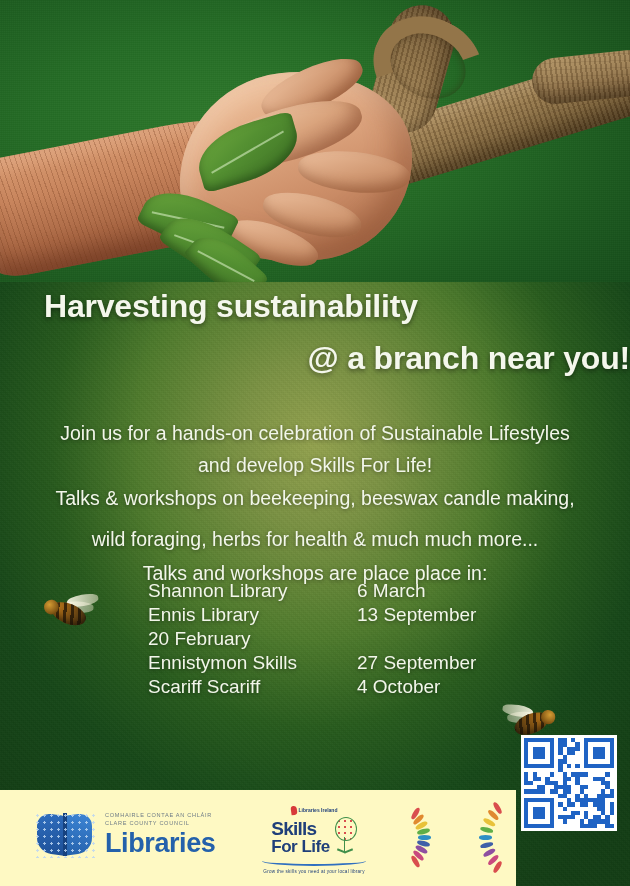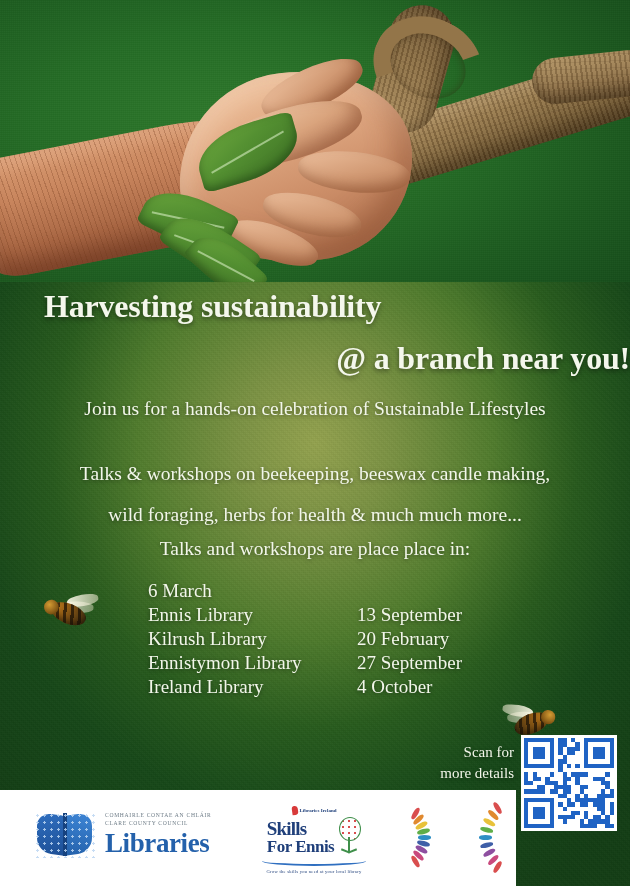--- a/index.html
+++ b/index.html
@@ -1,21 +1,21 @@
 <!DOCTYPE html>
 <html><head>
 <meta charset="utf-8">
 <style>
   html,body{margin:0;padding:0;}
   body{
     width:630px;height:886px;overflow:hidden;
     font-family:"Liberation Sans",sans-serif;
     background:#16521c;
   }
-  .poster{position:relative;width:630px;height:886px;overflow:hidden;background:#16521c;font-family:Liberation Serif, serif;}
+  .poster{position:relative;width:630px;height:886px;overflow:hidden;background:#16521c;}
 
   
   .bg{position:absolute;inset:0;
       background:
         radial-gradient(ellipse 55% 42% at 50% 50%, #93a24e 0%, #7b9243 22%, #4f7b2c 52%, #2b631f 76%, #1b561d 100%);
   }
   .bg-noise{position:absolute;inset:0;opacity:.30;
       background-image:
         repeating-linear-gradient(0deg, rgba(255,255,255,.045) 0 1px, rgba(0,0,0,.05) 1px 2px),
         repeating-linear-gradient(90deg, rgba(255,255,255,.035) 0 1px, rgba(0,0,0,.045) 1px 2px),
@@ -86,21 +86,21 @@
   .l3{left:162px;top:226px;width:96px;height:44px;transform:rotate(34deg);}
   .l4{left:186px;top:246px;width:80px;height:40px;transform:rotate(42deg);}
 
   
   .headline{position:absolute;left:0;width:630px;color:#f4f7ec;font-weight:bold;
     font-size:32px;letter-spacing:-.2px;text-shadow:0 2px 5px rgba(0,0,0,.45);}
   .hl1{top:288px;padding-left:44px;}
   .hl2{top:340px;text-align:right;padding-right:42px;}
 
   .body-line{position:absolute;left:0;width:630px;text-align:center;color:#f2f6ea;
-    font-size:19.5px;text-shadow:0 1px 4px rgba(0,0,0,.42);}
+    font-size:19.5px;text-shadow:0 1px 4px rgba(0,0,0,.42);margin-top:24px;}
   .b1{top:398px;} .b2{top:430px;} .b3{top:463px;} .b4{top:504px;} .b5{top:538px;}
 
   .sched{position:absolute;left:148px;top:580px;width:360px;}
   .sched-row{display:flex;height:24px;align-items:flex-start;}
   .sched-lib{width:209px;color:#f2f6ea;font-size:19px;text-shadow:0 1px 4px rgba(0,0,0,.42);}
   .sched-date{color:#f2f6ea;font-size:19px;text-shadow:0 1px 4px rgba(0,0,0,.42);}
 
   .scan{position:absolute;left:404px;top:742px;width:110px;text-align:right;
     color:#f2f6ea;font-size:15px;line-height:21px;text-shadow:0 1px 4px rgba(0,0,0,.4);}
 
@@ -120,21 +120,21 @@
   .bee1{left:44px;top:592px;width:50px;height:36px;transform:rotate(6deg) scale(1.05);}
   .bee2{left:506px;top:702px;width:50px;height:36px;transform:rotate(-6deg) scaleX(-1) scale(1.02);}
 
   
   .qr{position:absolute;left:521px;top:735px;width:96px;height:96px;background:#ffffff;padding:3px;box-sizing:border-box;}
   .qr-grid{width:100%;height:100%;display:grid;grid-template-columns:repeat(21,1fr);grid-template-rows:repeat(21,1fr);}
   .qr-grid i{background:transparent;}
   .qr-grid i.on{background:#1f63c4;}
 
   
-  .footer{position:absolute;left:0;top:790px;width:516px;height:96px;background:#ffffff;}
+  .footer{position:absolute;left:0;top:790px;width:516px;height:96px;background:#fef9c3;}
 
   .logo-lib{position:absolute;left:34px;top:18px;display:flex;align-items:center;gap:9px;}
   .book-ico{position:relative;width:62px;height:52px;}
   .book-ico .pg{position:absolute;top:6px;width:27px;height:40px;background:linear-gradient(160deg,#2f6fc0,#1d4f96);}
   .book-ico .pgl{left:3px;border-radius:14px 2px 2px 14px;transform:skewY(8deg);}
   .book-ico .pgr{left:31px;border-radius:2px 14px 14px 2px;transform:skewY(-8deg);background:linear-gradient(200deg,#3e86d6,#2461ab);}
   .book-ico .sp{position:absolute;left:29px;top:5px;width:4px;height:43px;background:#16427f;}
   .book-ico .dots{position:absolute;left:0;top:4px;width:62px;height:46px;
     background-image:radial-gradient(circle,#bcd6f2 1px,transparent 1.4px);background-size:7px 7px;opacity:.85;}
   .lib-txt{display:flex;flex-direction:column;}
@@ -206,63 +206,60 @@
     <div class="leaf l1"></div>
     <div class="leaf l2"></div>
     <div class="leaf l3"></div>
     <div class="leaf l4"></div>
   </div>
 
   <div class="headline hl1">Harvesting sustainability</div>
   <div class="headline hl2">@ a branch near you!</div>
 
   <div class="body-line b1">Join us for a hands-on celebration of Sustainable Lifestyles</div>
+  <div class="body-line b2">and develop Skills For Life!</div>
   <div class="body-line b4">wild foraging, herbs for health &amp; much much more...</div>
   <div class="body-line b3">Talks &amp; workshops on beekeeping, beeswax candle making,</div>
   <div class="body-line b5">Talks and workshops are place place in:</div>
 
   <div class="sched">
     <div class="sched-row">
+      <div class="sched-lib">Shannon Library</div>
       <div class="sched-date">6 March</div>
     </div>
     <div class="sched-row">
       <div class="sched-lib">Ennis Library</div>
       <div class="sched-date">13 September</div>
     </div>
     <div class="sched-row">
-      <div class="sched-lib">Kilrush Library</div>
       <div class="sched-date">20 February</div>
     </div>
     <div class="sched-row">
-      <div class="sched-lib">Ennistymon Library</div>
+      <div class="sched-lib">Ennistymon Skills</div>
       <div class="sched-date">27 September</div>
     </div>
     <div class="sched-row">
-      <div class="sched-lib">Ireland Library</div>
+      <div class="sched-lib">Scariff Scariff</div>
       <div class="sched-date">4 October</div>
     </div>
   </div>
 
   <div class="bee bee1">
     <div class="bee-wing bee-w1"></div>
       <div class="bee-wing bee-w2"></div>
     <div class="bee-body"></div>
       <div class="bee-head"></div>
   </div>
   <div class="bee bee2">
     <div class="bee-wing bee-w1"></div>
       <div class="bee-wing bee-w2"></div>
     <div class="bee-body"></div>
       <div class="bee-head"></div>
   </div>
 
-  <div class="scan">
-    <div>Scan for</div>
-    <div>more details</div>
-  </div>
 
   <div class="qr">
     <div class="qr-grid" id="qrGrid">
         <i class="on"></i>
         <i class="on"></i>
         <i class="on"></i>
         <i class="on"></i>
         <i class="on"></i>
         <i class="on"></i>
         <i class="on"></i>
@@ -720,21 +717,21 @@
     </div>
 
     <div class="logo-skills">
       <div class="sk-top">
         <div class="sk-pin"></div>
         <div class="sk-ireland">Libraries Ireland</div>
       </div>
       <div class="sk-mid">
         <div class="sk-words">
           <div class="sk-1">Skills</div>
-          <div class="sk-2">For Ennis</div>
+          <div class="sk-2">For Life</div>
         </div>
         <div class="sk-tree">
           <div class="crown"></div>
             <div class="tr"></div>
             <div class="rt rt1"></div>
             <div class="rt rt2"></div>
         </div>
       </div>
       <div class="sk-swoosh"></div>
       <div class="sk-tag">Grow the skills you need at your local library</div>

